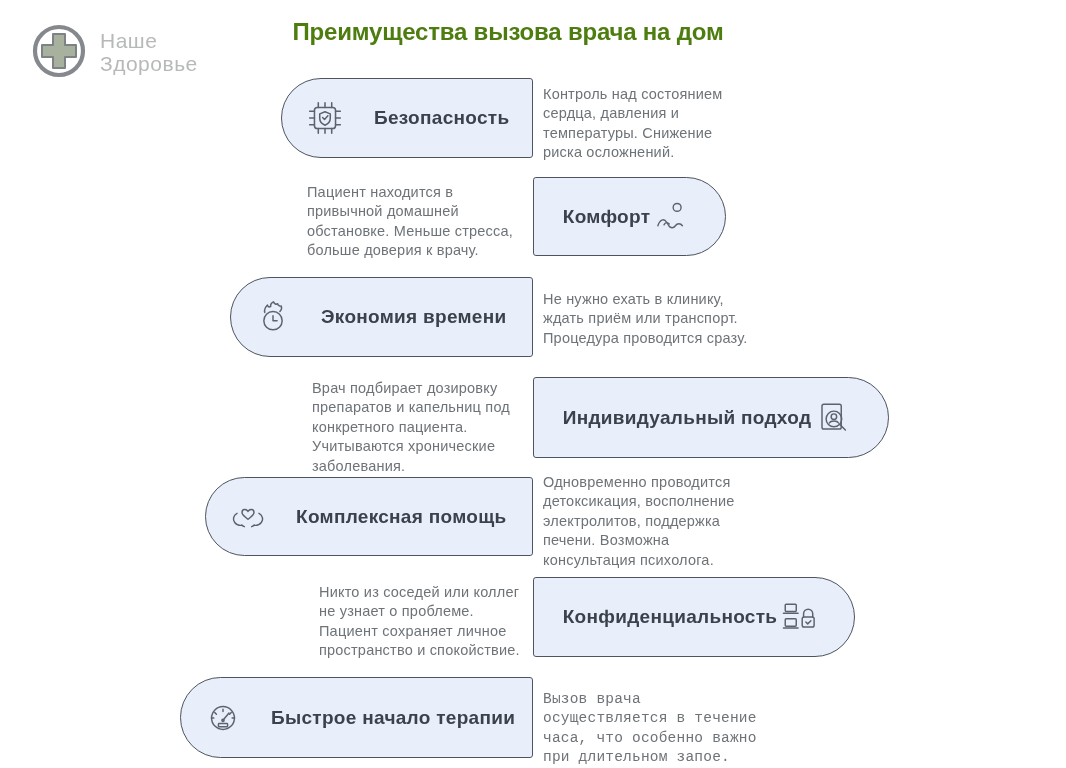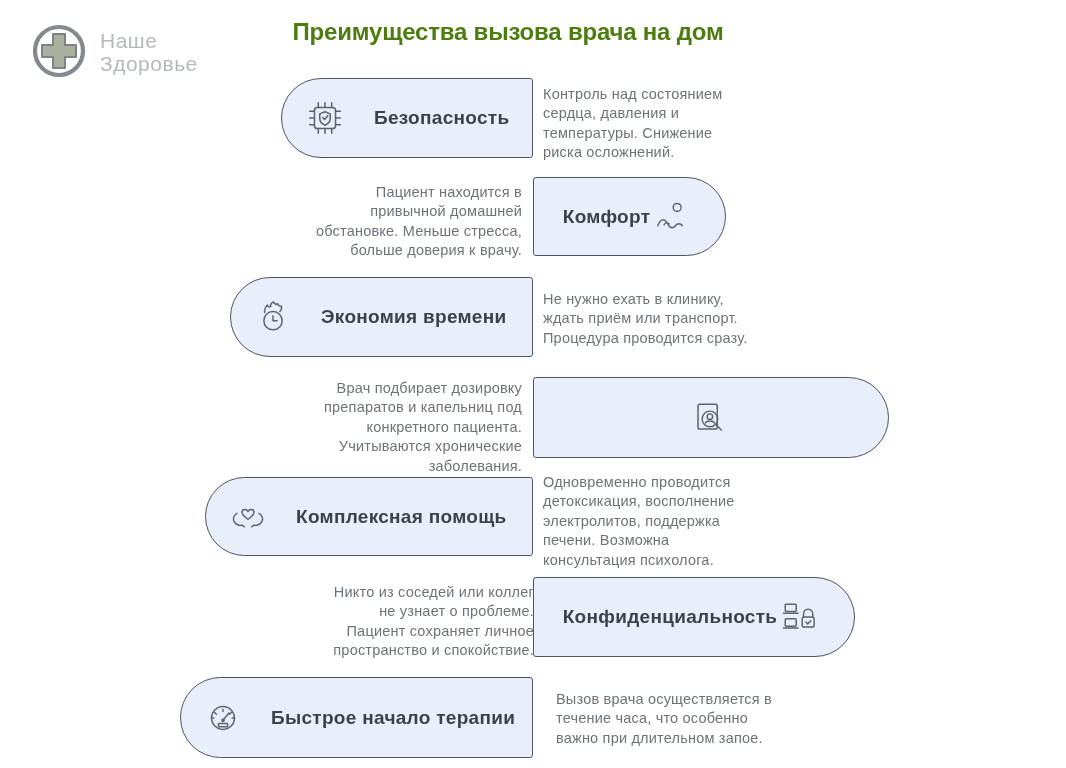--- a/index.html
+++ b/index.html
@@ -27,21 +27,21 @@
   .card.round-left .icon{margin-left:20px;margin-right:26px;}
   .card.round-right{justify-content:center;padding:0 26px 0 22px;}
   .card-title{
     font-size:19px;font-weight:700;color:#3b424b;letter-spacing:.3px;white-space:nowrap;
   }
   svg.ic{stroke:#5b636c;fill:none;stroke-width:1.6;stroke-linecap:round;stroke-linejoin:round;}
   
   .desc{
     position:absolute;font-size:14.5px;line-height:1.34;color:#6e7378;letter-spacing:.2px;
   }
-  .desc.right{text-align:right;}
+  .desc.right{}
 </style>
 </head>
 <body>
 
 <div class="abs logo">
   <span>
     <svg width="58" height="58" viewBox="0 0 58 58">
       <circle cx="29" cy="29" r="24" fill="none" stroke="#85898d" stroke-width="4.2"></circle>
       <path d="M23 12 h12 v11 h11 v12 h-11 v11 h-12 v-11 h-11 v-12 h11 z" fill="#a8b19e" stroke="#7d8287" stroke-width="2" stroke-linejoin="round"></path>
     </svg>
@@ -86,20 +86,21 @@
       <circle cx="24" cy="28" r="10"></circle>
       <path d="M24 28 v-5.5 M24 28 h4.5"></path>
       <path d="M15 19 c-1-4 1-6 3-8 c.5 2 2 2.5 3.5 1.5 c-.5-2.5 1-4 3-5 c1 2.5 3 3 4.5 2 c.5 2 2.5 3 4 2.5 c1 2.5 0 4.5-1.5 6"></path>
     </svg>
   </span>
   <span class="card-title">Экономия времени</span>
 </div>
 <div class="desc" style="left:543px;top:290px;width:215px;">Не нужно ехать в клинику, ждать приём или транспорт. Процедура проводится сразу.</div>
 
 <div class="card round-right" style="left:533px;top:377px;width:356px;height:81px;">
+  <span class="card-title">Индивидуальный подход</span>
   <span class="icon">
     <svg class="ic" width="44" height="44" viewBox="0 0 48 48">
       <rect x="12" y="9" width="21" height="27" rx="2"></rect>
       <circle cx="25" cy="25" r="8.5"></circle>
       <circle cx="25" cy="22.5" r="3"></circle>
       <path d="M20 29.5 c1.5-3 8.5-3 10 0"></path>
       <path d="M31.5 31 l6 6"></path>
     </svg>
   </span>
 </div>
@@ -139,13 +140,13 @@
     <svg class="ic" width="44" height="44" viewBox="0 0 48 48">
       <circle cx="24" cy="24" r="12.5"></circle>
       <path d="M24 14.5 v2.5 M33 18 l-1.8 1.8 M15 18 l1.8 1.8 M36.5 24 h-2.5 M11.5 24 h2.5"></path>
       <path d="M24 26.5 l6.5-8"></path>
       <circle cx="24" cy="26.5" r="1.2"></circle>
       <rect x="19" y="30" width="10" height="3.5" rx="0.8"></rect>
     </svg>
   </span>
   <span class="card-title">Быстрое начало терапии</span>
 </div>
-<div class="desc" style="left:556px;top:690px;width:220px;">Вызов врача осуществляется в течение часа, что особенно важно при длительном запое.</div>
+<div class="desc" style="left:543px;top:690px;width:220px;font-family:Liberation Mono, monospace;">Вызов врача осуществляется в течение часа, что особенно важно при длительном запое.</div>
 
 </body></html>

